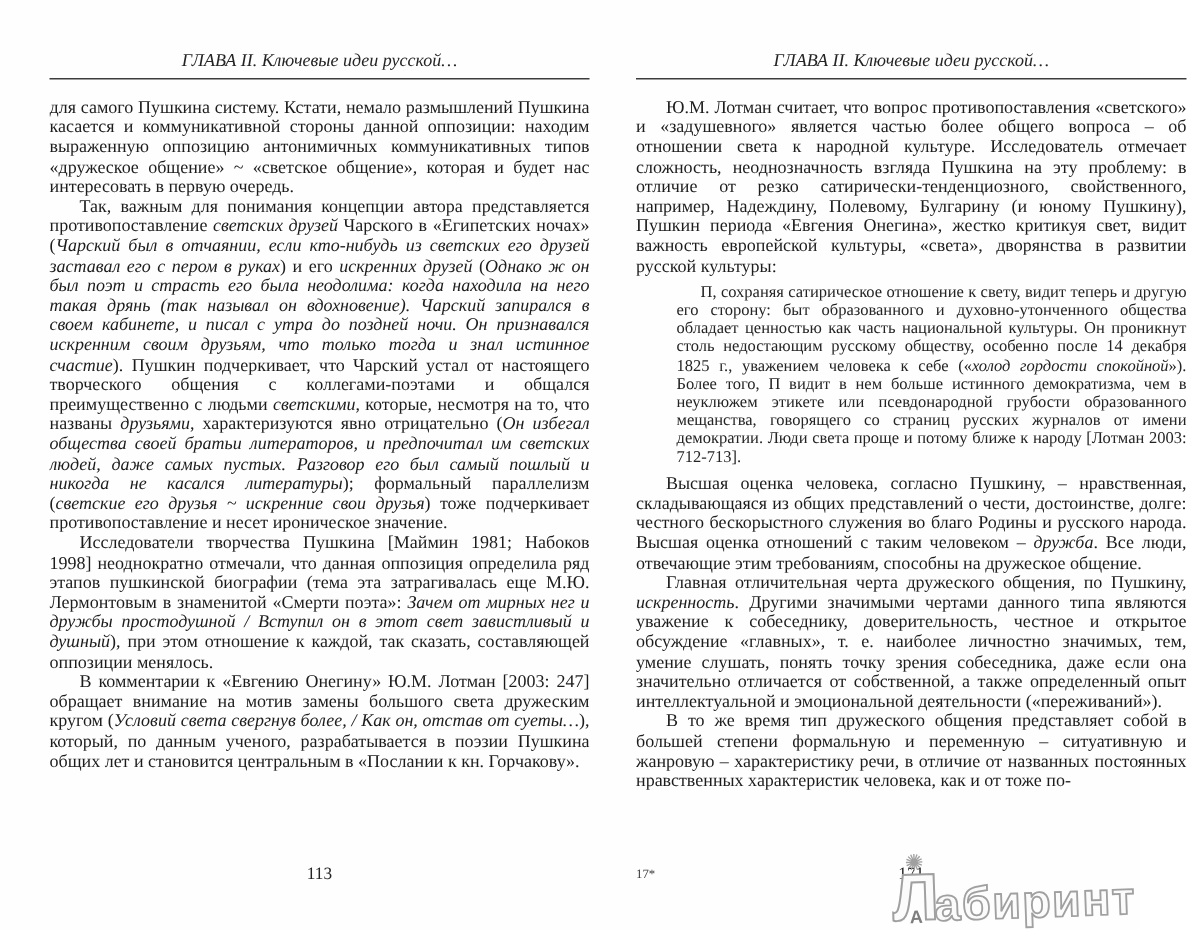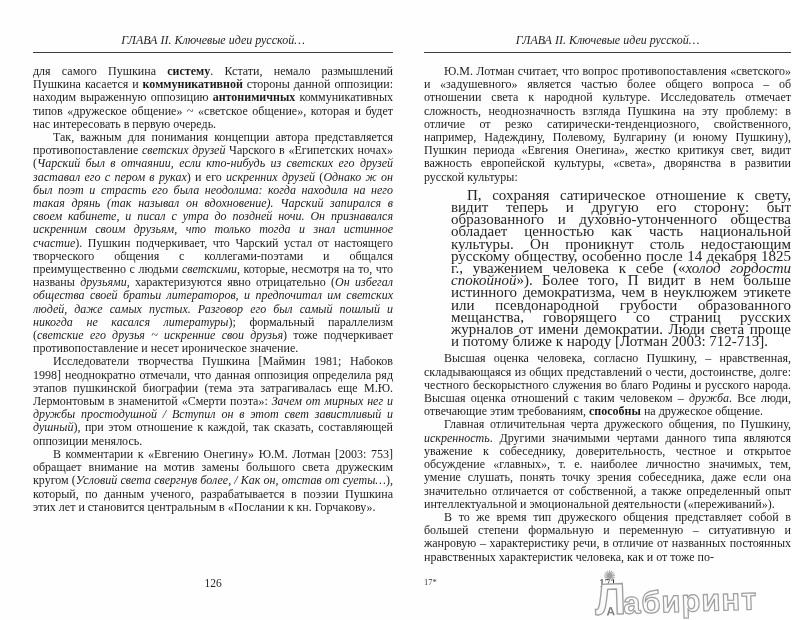--- a/index.html
+++ b/index.html
@@ -17,24 +17,24 @@
     font-size:12px;color:#242424;padding-bottom:4px;
     border-bottom:1.6px solid #3d3d3d;
   }
   .page-body{
     margin-top:12px;height:505px;overflow:hidden;
     text-align:justify;font-size:12px;line-height:13.2px;color:#1c1c1c;
   }
   .page-body p{margin:0;text-indent:20px;}
   .page-body p.noindent{text-indent:0;}
   .page-body p.quote{
-    font-size:15px;line-height:12.2px;
+    font-size:11px;line-height:12.2px;
     margin:5px 0 5px 27px;text-indent:16px;color:#242424;
   }
-  .b{font-weight:bold;}
+  .b{font-weight:normal;}
   .i{font-style:italic;margin-top:32px;}
   .bi{font-weight:normal;font-style:italic;}
   .page-number{
     position:absolute;bottom:31px;left:0;width:100%;
     text-align:center;font-size:11.5px;color:#242424;
   }
   .signature-mark{
     position:absolute;bottom:33px;left:0;
     font-size:8.5px;color:#3a3a3a;
   }
@@ -69,23 +69,23 @@
 <body>
 
 <div class="book">
 
   <section class="page page-left">
     <div class="page-header">ГЛАВА II. Ключевые идеи русской…</div>
     <div class="page-body">
         <p class="noindent"><span>для самого Пушкина </span><span class="b">систему</span><span>. Кстати, немало размышлений Пушкина касается и </span><span class="b">коммуникативной</span><span> стороны данной оппозиции: находим выраженную оппозицию </span><span class="b">антонимичных</span><span> коммуникативных типов «дружеское общение» ~ «светское общение», которая и будет нас интересовать в первую очередь.</span></p>
         <p><span>Так, важным для понимания концепции автора представляется противопоставление </span><span class="bi">светских друзей</span><span> Чарского в «Египетских ночах» (</span><span class="i">Чарский был в отчаянии, если кто-нибудь из светских его друзей заставал его с пером в руках</span><span>) и его </span><span class="bi">искренних друзей</span><span> (</span><span class="i">Однако ж он был поэт и страсть его была неодолима: когда находила на него такая дрянь (так называл он вдохновение). Чарский запирался в своем кабинете, и писал с утра до поздней ночи. Он признавался искренним своим друзьям, что только тогда и знал истинное счастие</span><span>). Пушкин подчеркивает, что Чарский устал от настоящего творческого общения с коллегами-поэтами и общался преимущественно с людьми </span><span class="i">светскими</span><span>, которые, несмотря на то, что названы </span><span class="i">друзьями</span><span>, характеризуются явно отрицательно (</span><span class="i">Он избегал общества своей братьи литераторов, и предпочитал им </span><span class="bi">светских</span><span class="i"> людей, даже самых </span><span class="bi">пустых</span><span class="i">. Разговор его был </span><span class="bi">самый пошлый</span><span class="i"> и никогда не касался литературы</span><span>); формальный параллелизм (</span><span class="i">светские его друзья ~ искренние свои друзья</span><span>) тоже подчеркивает противопоставление и несет ироническое значение.</span></p>
         <p><span>Исследователи творчества Пушкина [Маймин 1981; Набоков 1998] неоднократно отмечали, что данная оппозиция определила ряд этапов пушкинской биографии (тема эта затрагивалась еще М.Ю. Лермонтовым в знаменитой «Смерти поэта»: </span><span class="i">Зачем от мирных нег и дружбы простодушной / Вступил он в этот свет завистливый и душный</span><span>), при этом отношение к каждой, так сказать, составляющей оппозиции менялось.</span></p>
-        <p><span>В комментарии к «Евгению Онегину» Ю.М. Лотман [2003: 753] обращает внимание на мотив замены большого света дружеским кругом (</span><span class="i">Условий света свергнув более, / Как он, отстав от суеты…</span><span>), который, по данным ученого, разрабатывается в поэзии Пушкина этих лет и становится центральным в «Послании к кн. Горчакову».</span></p>
+        <p><span>В комментарии к «Евгению Онегину» Ю.М. Лотман [2003: 247] обращает внимание на мотив замены большого света дружеским кругом (</span><span class="i">Условий света свергнув более, / Как он, отстав от суеты…</span><span>), который, по данным ученого, разрабатывается в поэзии Пушкина общих лет и становится центральным в «Послании к кн. Горчакову».</span></p>
       </div>
-    <div class="page-number">126</div>
+    <div class="page-number">113</div>
   </section>
 
   <section class="page page-right">
     <div class="page-header">ГЛАВА II. Ключевые идеи русской…</div>
     <div class="page-body">
         <p><span>Ю.М. Лотман считает, что вопрос противопоставления «светского» и «задушевного» является частью более общего вопроса – об отношении света к народной культуре. Исследователь отмечает сложность, неоднозначность взгляда Пушкина на эту проблему: в отличие от резко сатирически-тенденциозного, свойственного, например, Надеждину, Полевому, Булгарину (и юному Пушкину), Пушкин периода «Евгения Онегина», жестко критикуя свет, видит важность европейской культуры, «света», дворянства в развитии русской культуры:</span></p>
         <p class="quote"><span>П, сохраняя сатирическое отношение к свету, видит теперь и другую его сторону: быт образованного и духовно-утонченного общества обладает ценностью как часть национальной культуры. Он проникнут столь недостающим русскому обществу, особенно после 14 декабря 1825 г., уважением человека к себе («</span><span class="i">холод гордости спокойной</span><span>»). Более того, П видит в нем больше истинного демократизма, чем в неуклюжем этикете или псевдонародной грубости образованного мещанства, говорящего со страниц русских журналов от имени демократии. Люди света проще и потому ближе к народу [Лотман 2003: 712-713].</span></p>
         <p><span>Высшая оценка человека, согласно Пушкину, – нравственная, складывающаяся из общих представлений о чести, достоинстве, долге: честного бескорыстного служения во благо Родины и русского народа. Высшая оценка отношений с таким человеком – </span><span class="i">дружба</span><span>. Все люди, отвечающие этим требованиям, </span><span class="b">способны</span><span> на дружеское общение.</span></p>
         <p><span>Главная отличительная черта дружеского общения, по Пушкину, </span><span class="i">искренность</span><span>. Другими значимыми чертами данного типа являются уважение к собеседнику, доверительность, честное и открытое обсуждение «главных», т. е. наиболее личностно значимых, тем, умение слушать, понять точку зрения собеседника, даже если она значительно отличается от собственной, а также определенный опыт интеллектуальной и эмоциональной деятельности («переживаний»).</span></p>
         <p><span>В то же время тип дружеского общения представляет собой в большей степени формальную и переменную – ситуативную и жанровую – характеристику речи, в отличие от названных постоянных нравственных характеристик человека, как и от тоже по-</span></p>

